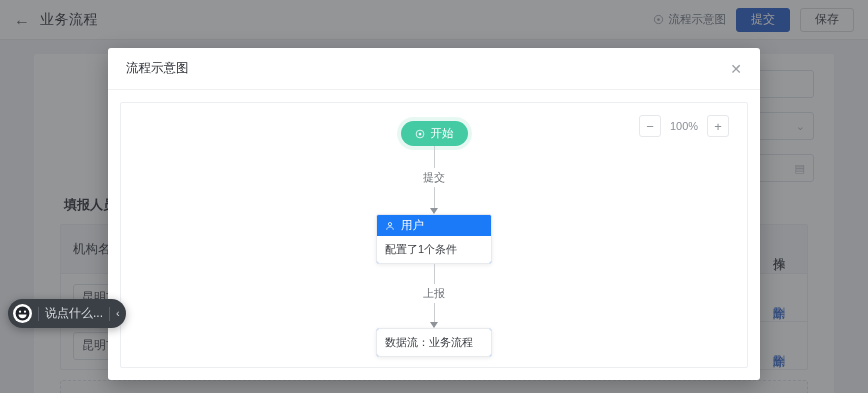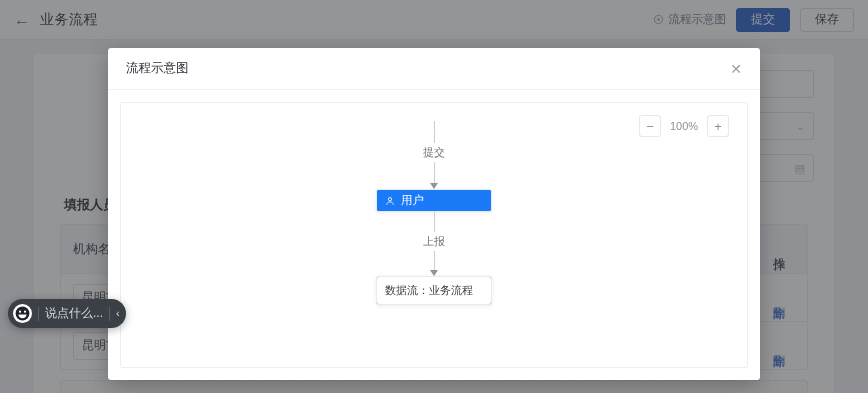--- a/index.html
+++ b/index.html
@@ -296,38 +296,48 @@
     <div class="canvas">
 
       <div class="zoomctl">
         <div class="zbtn">−</div>
         <div class="zval">100%</div>
         <div class="zbtn">+</div>
       </div>
 
       <div class="graph">
 
+        <div class="node-start">
+          <span>
+            <svg width="10" height="10" viewBox="0 0 16 16">
+              <circle cx="8" cy="8" r="6.2" fill="none" stroke="#ffffff" stroke-width="1.3"></circle>
+              <circle cx="8" cy="8" r="2.2" fill="#ffffff"></circle>
+            </svg>
+          </span>
+          <span>开始</span>
+        </div>
 
         <div class="edge">
           <div class="seg" style="height:22px"></div>
           <div class="lbl">提交</div>
           <div class="seg" style="height:22px"></div>
           <div class="arrowhead"></div>
         </div>
 
         <div class="node-card">
           <div class="hd" style="background:#1a7af8">
             <span>
               <svg width="10" height="10" viewBox="0 0 16 16">
                 <circle cx="8" cy="5" r="2.6" fill="none" stroke="#fff" stroke-width="1.3"></circle>
                 <path d="M2.8 14c0-3 2.4-4.6 5.2-4.6S13.2 11 13.2 14" fill="none" stroke="#fff" stroke-width="1.3"></path>
               </svg>
             </span>
             <span>用户</span>
           </div>
+          <div class="bd">配置了1个条件</div>
         </div>
 
         <div class="edge">
           <div class="seg" style="height:20px"></div>
           <div class="lbl">上报</div>
           <div class="seg" style="height:20px"></div>
           <div class="arrowhead"></div>
         </div>
 
         <div class="node-card">

